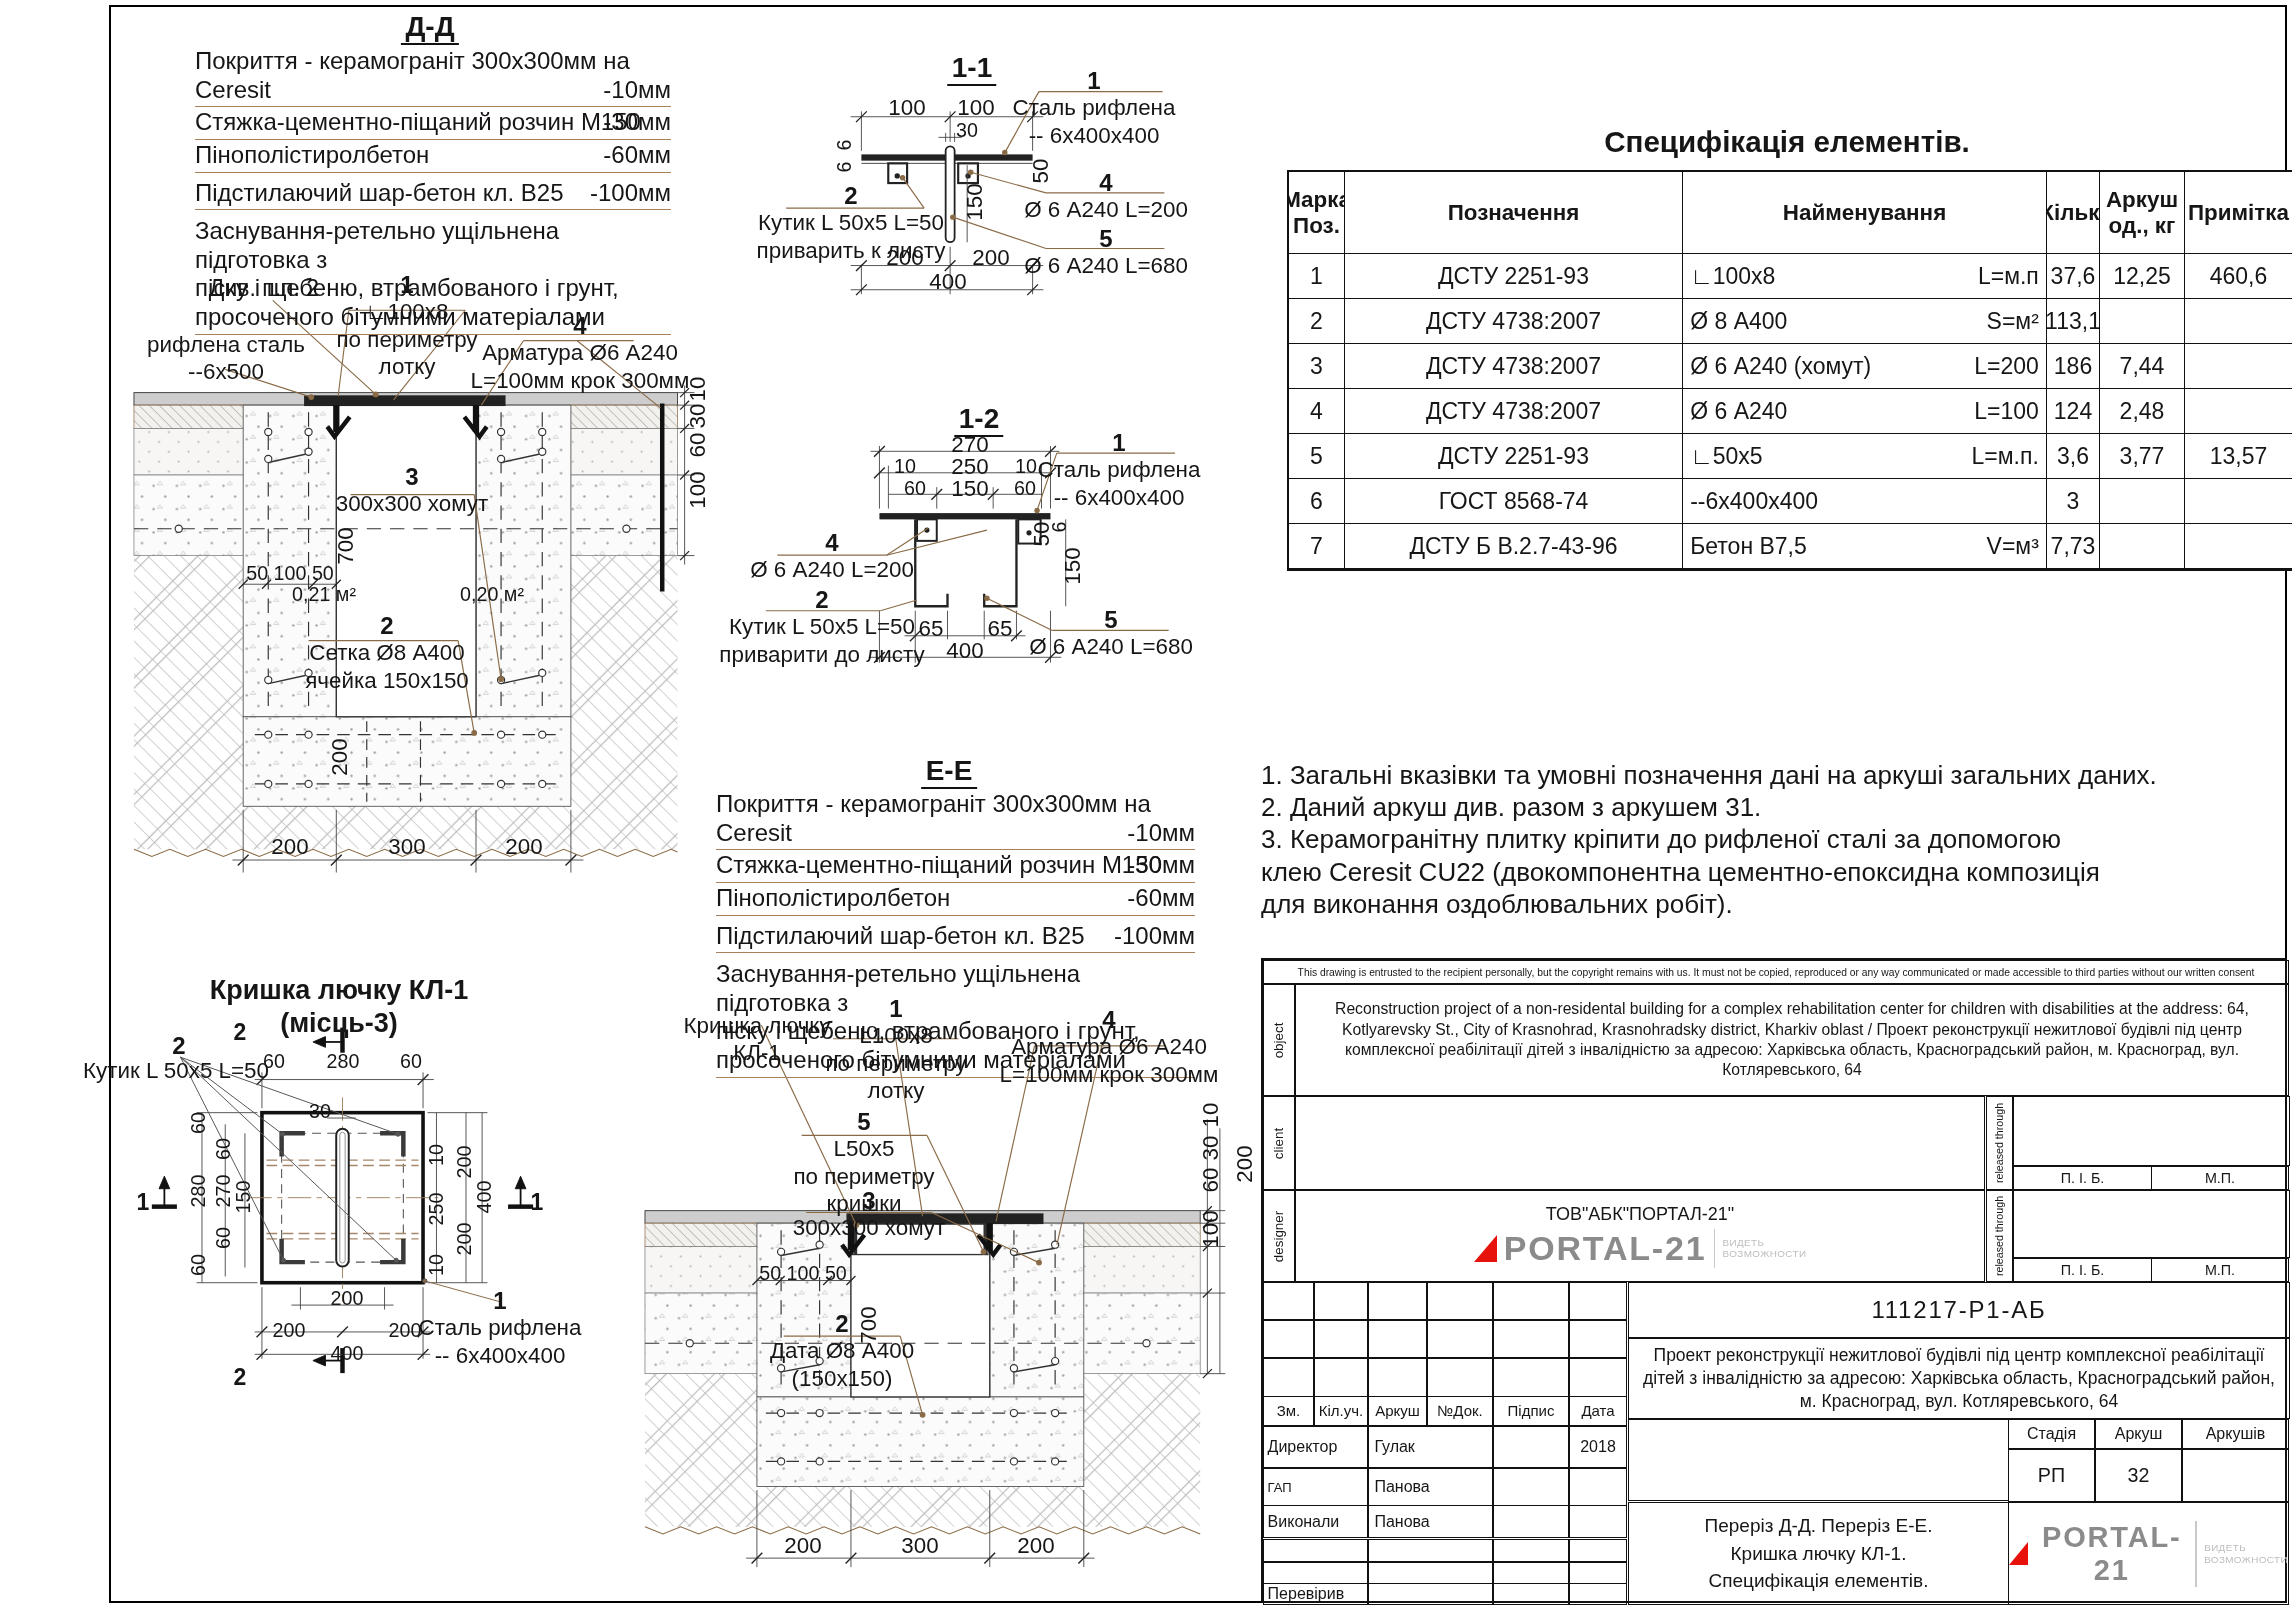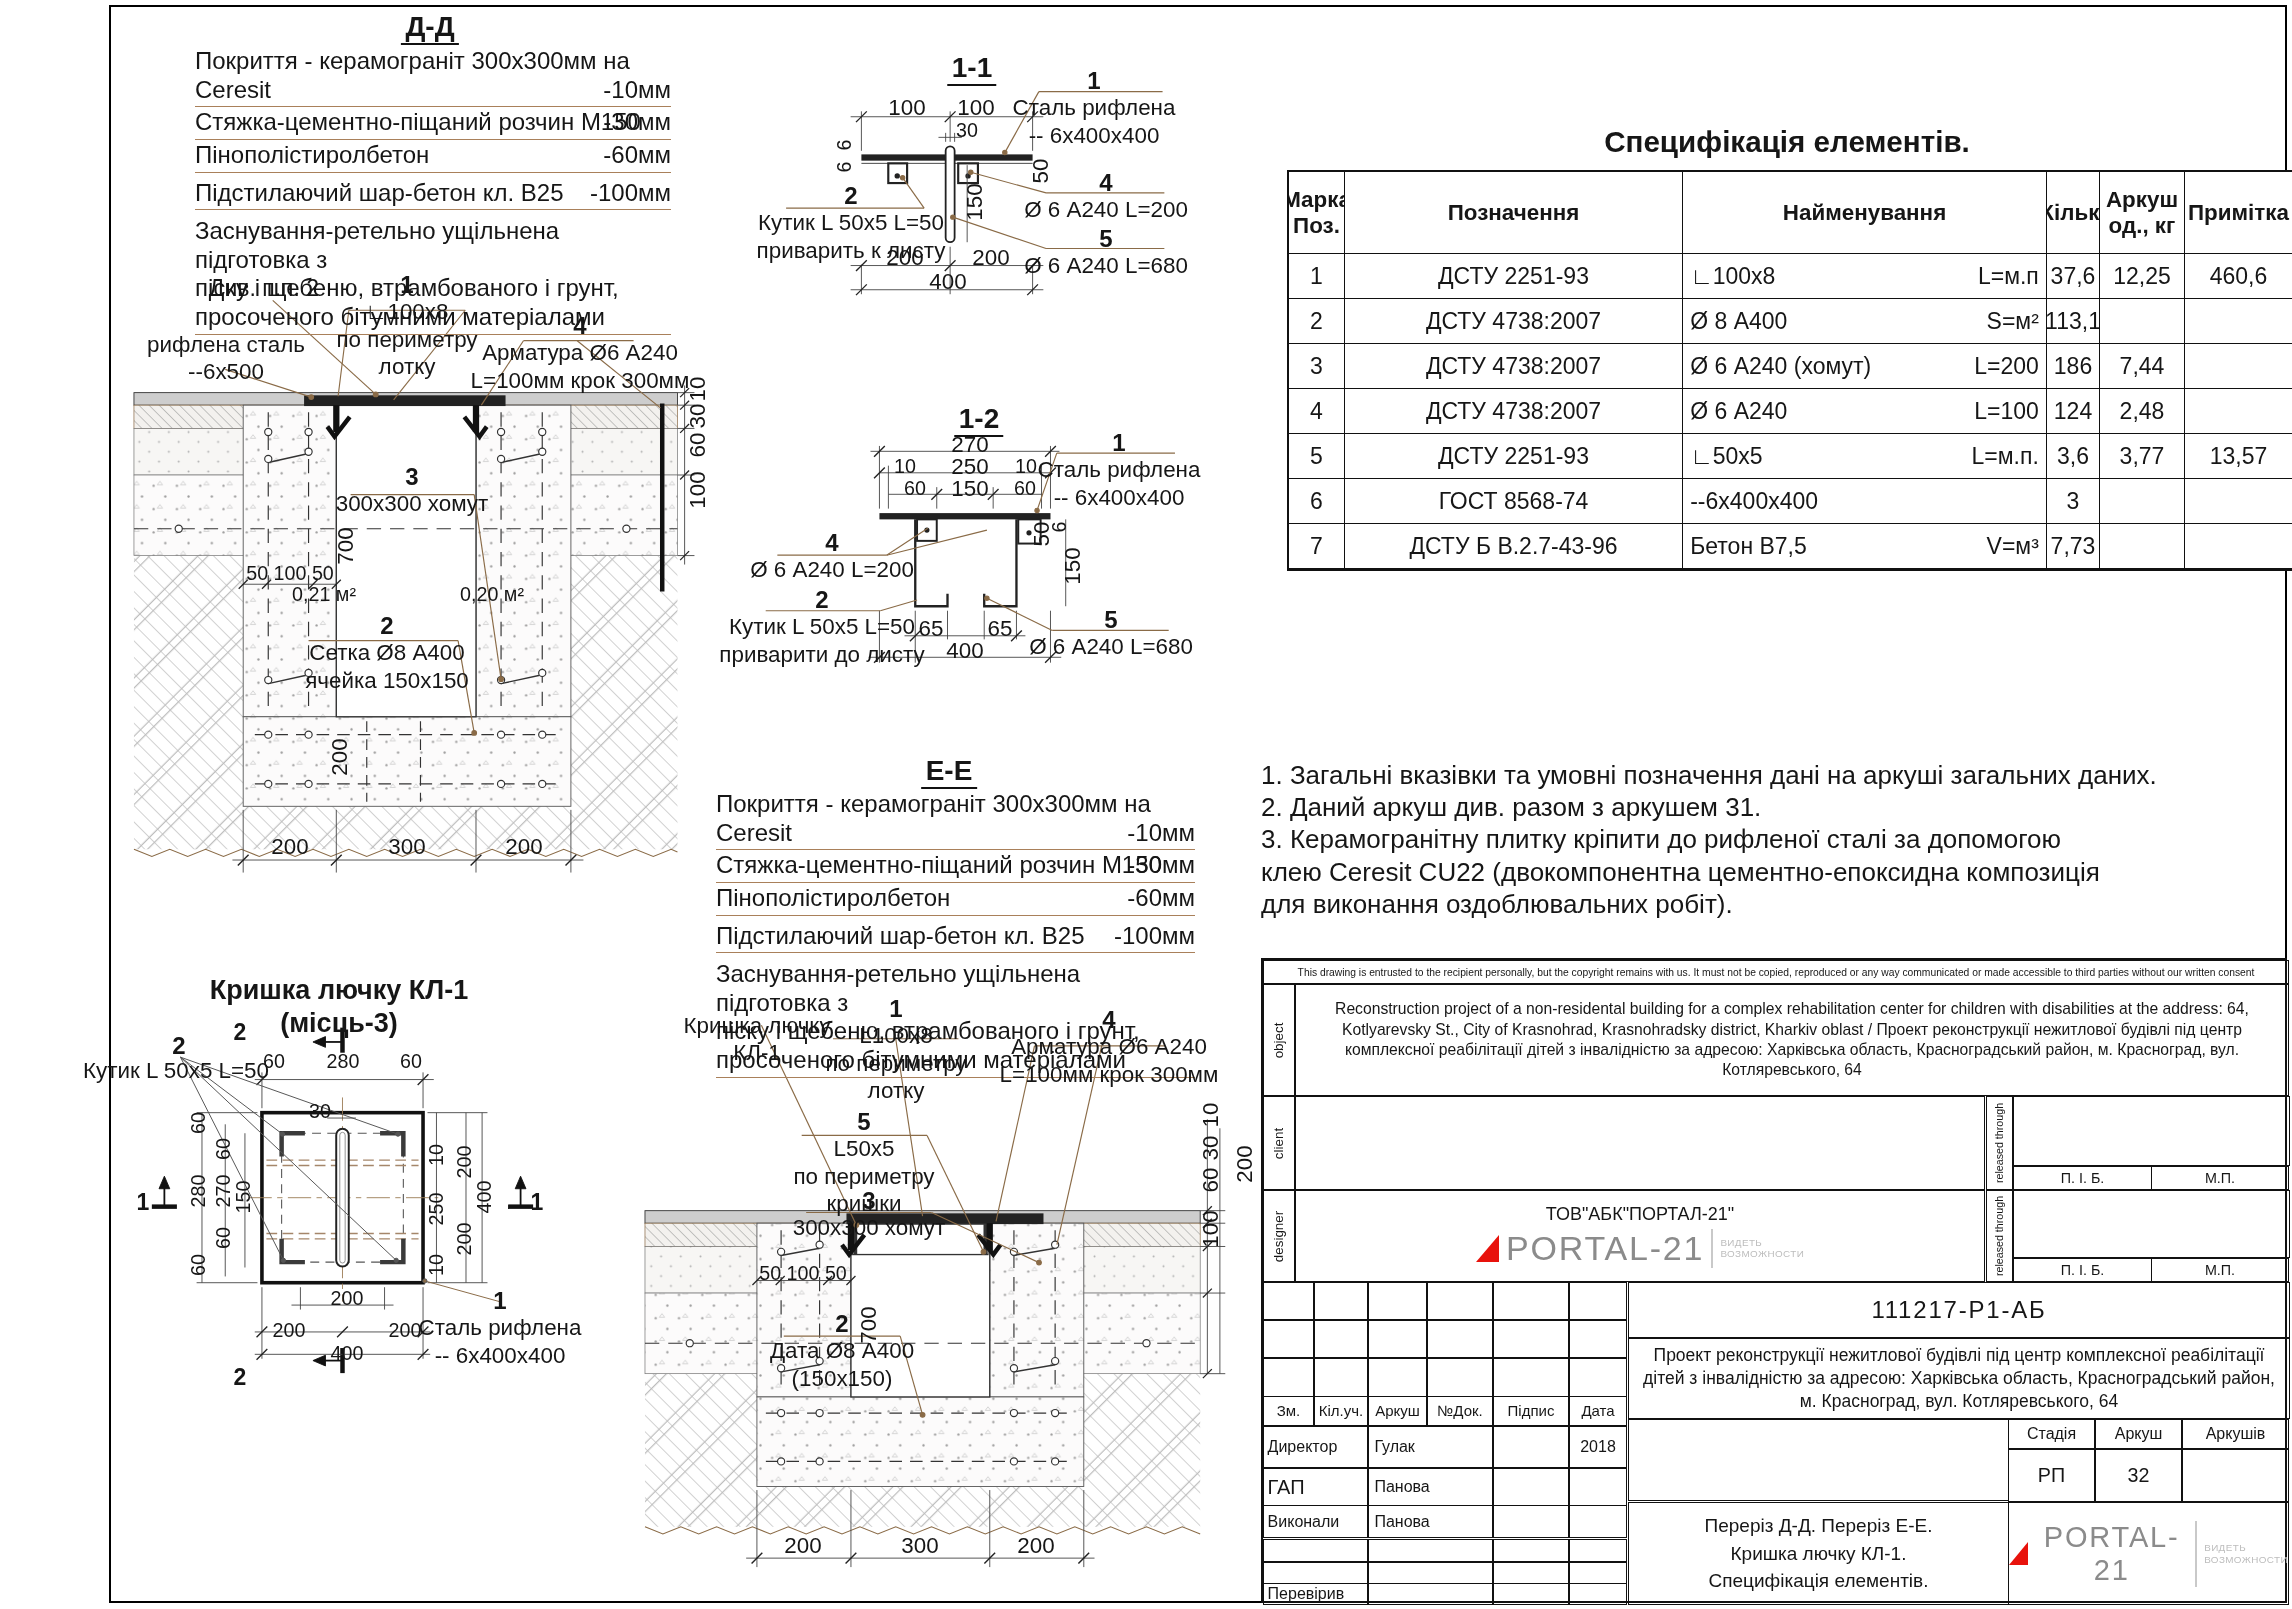--- a/index.html
+++ b/index.html
@@ -31,21 +31,21 @@
       justify-content:center;font-size:23px;text-align:center;white-space:pre-line;line-height:1.15;overflow:hidden}
   .sc:nth-child(6n){border-right:none}
   .sc.h{font-weight:700;font-size:22.4px}
   .sc.nm{justify-content:space-between;text-align:left;padding:0 7.2px;white-space:nowrap}
   
   .tb{position:absolute;left:1261px;top:958px;width:1026px;height:645px;border:2.7px solid #111;font-size:15px}
   .tc{position:absolute;border:1.3px solid #111;display:flex;align-items:center;justify-content:center;text-align:center;overflow:hidden}
   .vert{transform:rotate(-90deg);white-space:nowrap;font-size:13.4px}
   .logo{display:flex;align-items:center;gap:7.2px}
   .logo .tri{width:0;height:0;border-bottom:27px solid #e8120c;border-left:23px solid transparent}
-  .logo .word{font-weight:400;color:#8b8b8b;letter-spacing:1.8px}
+  .logo .word{font-weight:700;color:#8b8b8b;letter-spacing:1.8px}
   .logo .sep{width:1.8px;background:#c9c9c9;align-self:stretch}
   .logo .tag{text-align:left;color:#bdbdbd;font-size:9.9px;line-height:1.15;letter-spacing:0.4px}
   svg{position:absolute}
 </style>
 </head>
 <body>
 
 <div id="sheet">
   <div class="frame"></div>
 
@@ -808,21 +808,21 @@
     <div class="tc" style="left:51px;top:436px;width:54px;height:29.6px;font-size:15px">Кіл.уч.</div>
     <div class="tc" style="left:105px;top:436px;width:59px;height:29.6px;font-size:15px">Аркуш</div>
     <div class="tc" style="left:164px;top:436px;width:66px;height:29.6px;font-size:15px">№Док.</div>
     <div class="tc" style="left:230px;top:436px;width:76px;height:29.6px;font-size:15px">Підпис</div>
     <div class="tc" style="left:306px;top:436px;width:58px;height:29.6px;font-size:15px">Дата</div>
 
     <div class="tc" style="left:0;top:466px;width:105px;height:42px;font-size:16px;justify-content:flex-start;padding-left:3.6px">Директор</div>
     <div class="tc" style="left:105px;top:466px;width:125px;height:42px;font-size:16px;justify-content:flex-start;padding-left:5.4px">Гулак</div>
     <div class="tc" style="left:230px;top:466px;width:76px;height:42px"></div>
     <div class="tc" style="left:306px;top:466px;width:58px;height:42px;font-size:16px">2018</div>
-    <div class="tc" style="left:0;top:508px;width:105px;height:38px;font-size:20px;justify-content:flex-start;padding-left:3.6px">ГАП</div>
+    <div class="tc" style="left:0;top:508px;width:105px;height:38px;font-size:13px;justify-content:flex-start;padding-left:3.6px">ГАП</div>
     <div class="tc" style="left:105px;top:508px;width:125px;height:38px;font-size:16px;justify-content:flex-start;padding-left:5.4px">Панова</div>
     <div class="tc" style="left:230px;top:508px;width:76px;height:38px"></div>
     <div class="tc" style="left:306px;top:508px;width:58px;height:38px;font-size:16px"></div>
     <div class="tc" style="left:0;top:545px;width:105px;height:33px;font-size:16px;justify-content:flex-start;padding-left:3.6px">Виконали</div>
     <div class="tc" style="left:105px;top:545px;width:125px;height:33px;font-size:16px;justify-content:flex-start;padding-left:5.4px">Панова</div>
     <div class="tc" style="left:230px;top:545px;width:76px;height:33px"></div>
     <div class="tc" style="left:306px;top:545px;width:58px;height:33px;font-size:16px"></div>
     <div class="tc" style="left:0;top:579px;width:105px;height:23px"></div>
     <div class="tc" style="left:105px;top:579px;width:125px;height:23px"></div>
     <div class="tc" style="left:230px;top:579px;width:76px;height:23px"></div>

